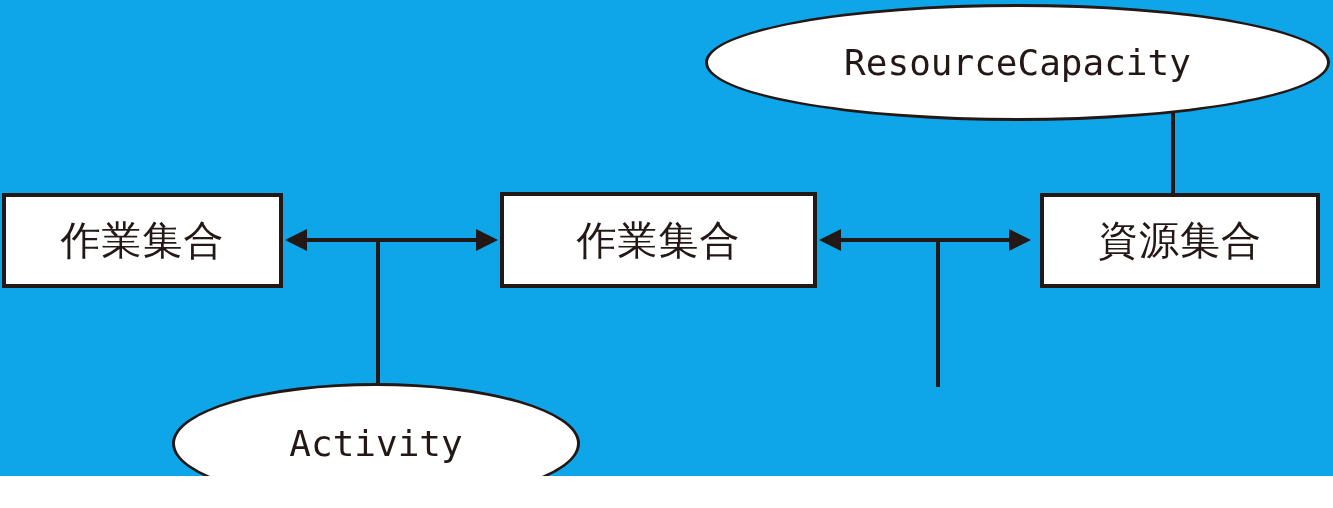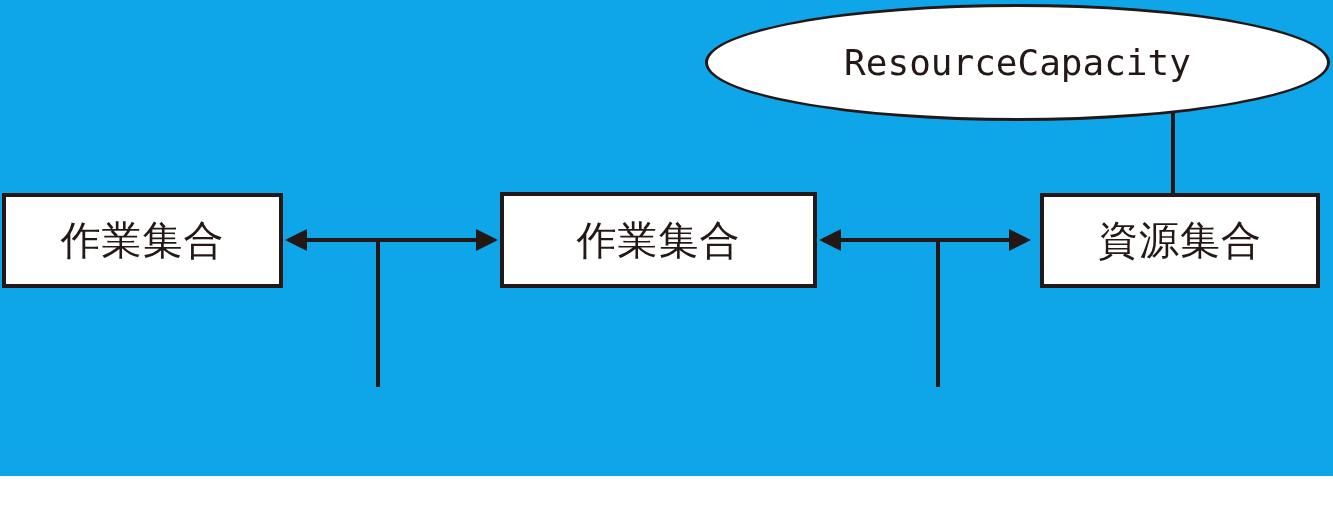--- a/index.html
+++ b/index.html
@@ -95,15 +95,18 @@
   </div>
 
   <div class="node-box box-mode">
     <span class="jp-label">作業集合</span>
   </div>
 
   <div class="node-box box-resource">
     <span class="jp-label">資源集合</span>
   </div>
 
+  <div class="node-ellipse ellipse-activity">
+    <span class="mono-label">Activity</span>
+  </div>
 
 
 </div>
 
 </body></html>

